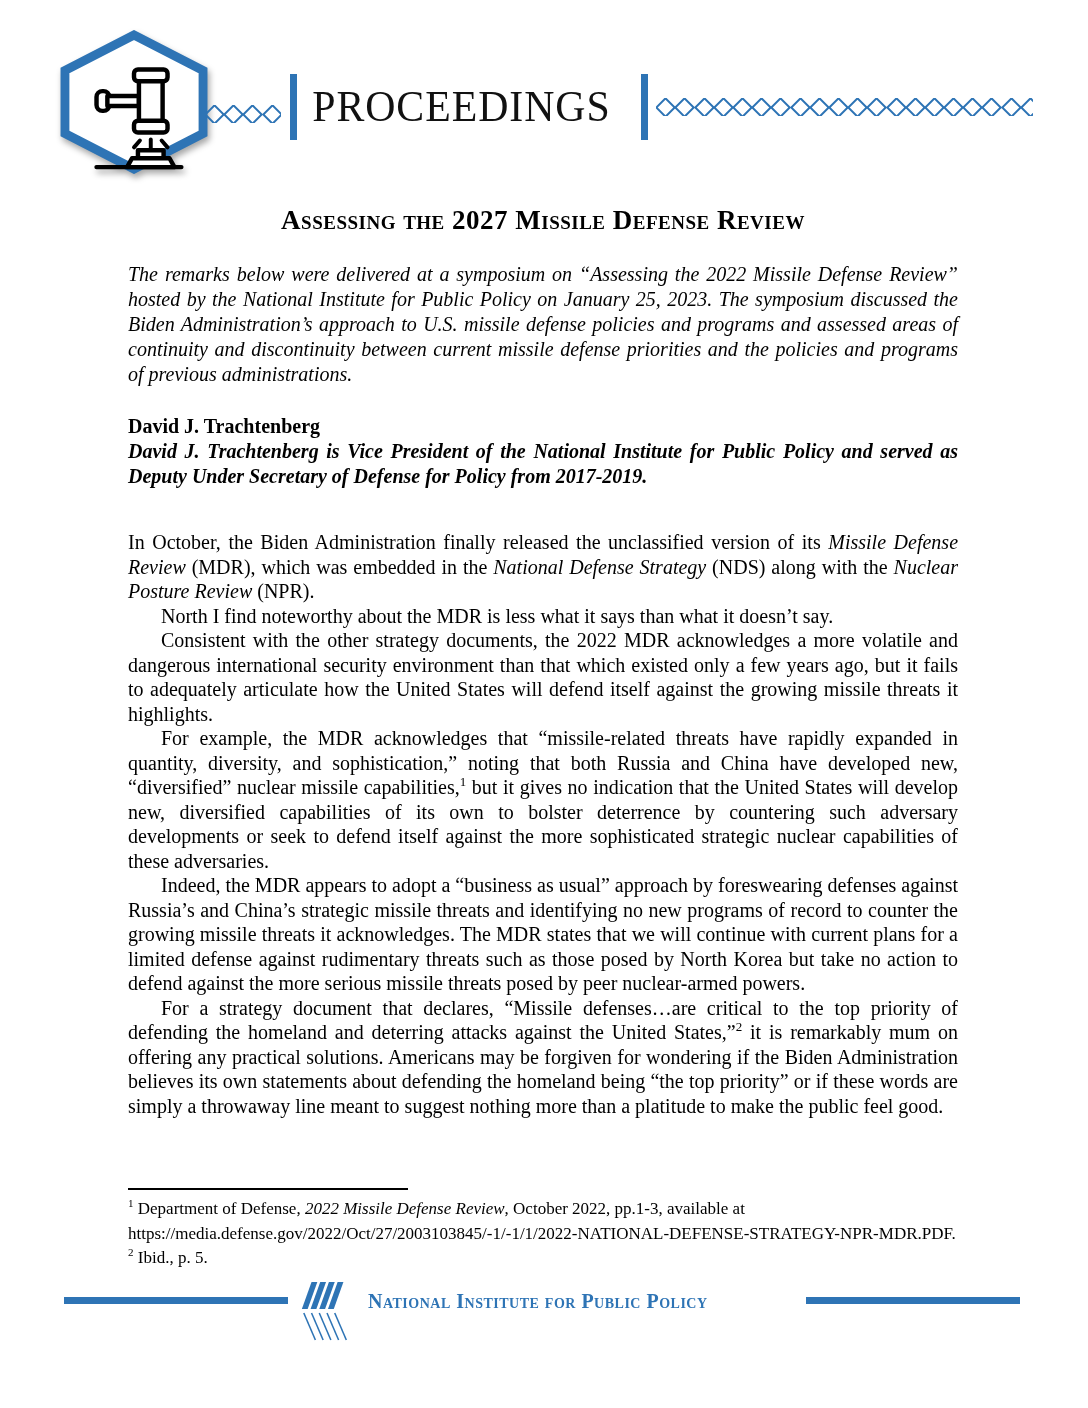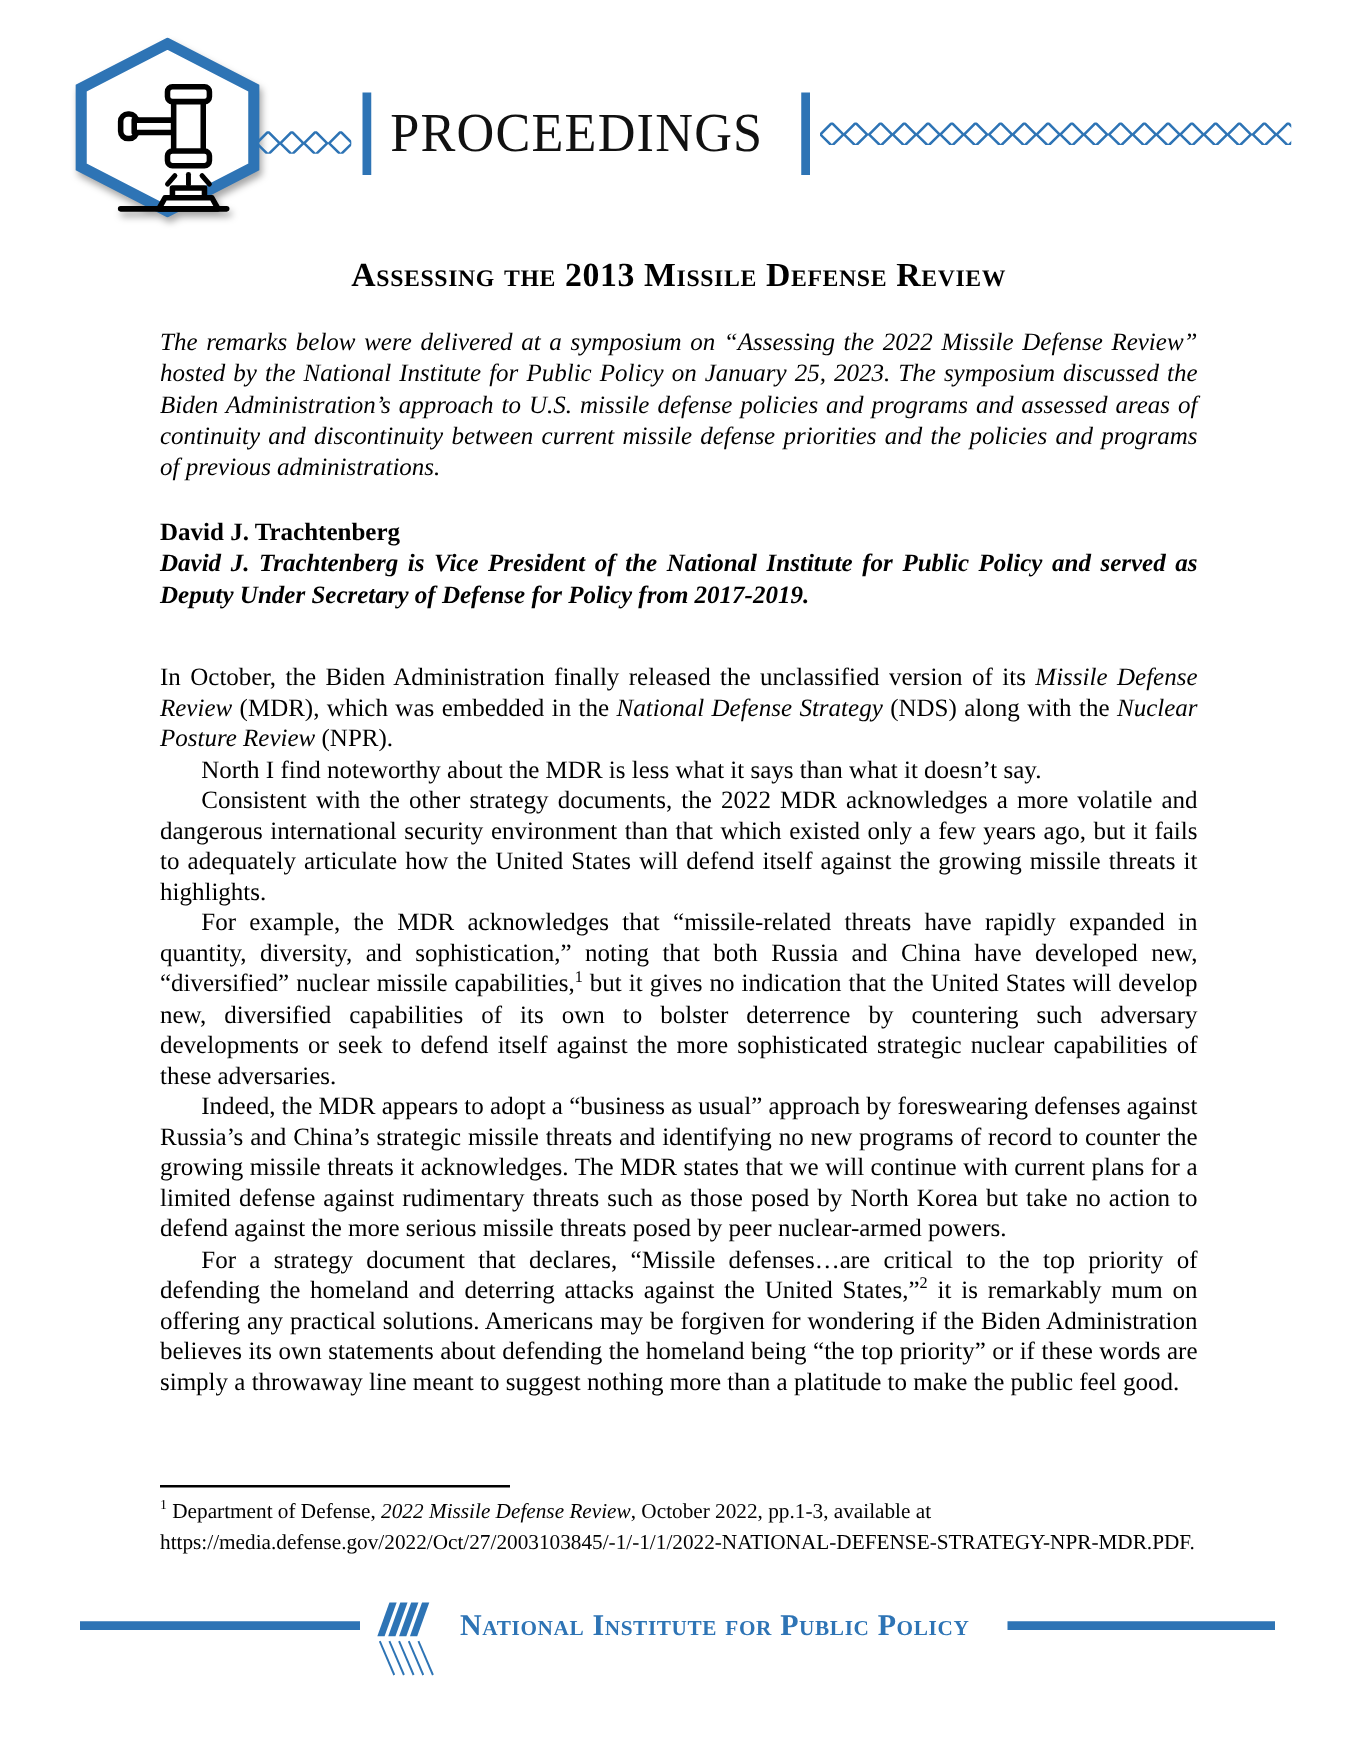--- a/index.html
+++ b/index.html
@@ -67,21 +67,21 @@
   
   .footer-rule{position:absolute;height:7px;background:var(--blue);top:1297px;}
   .footer-rule.left{left:64px;width:224px;}
   .footer-rule.right{left:806px;width:214px;}
   .footer-logo{position:absolute;left:298px;top:1280px;width:58px;height:62px;}
   .footer-institute{
     position:absolute;left:368px;top:1286px;width:430px;
     color:var(--blue);
     font-weight:bold;
     font-variant:small-caps;
-    font-size:24px;line-height:30px;
+    font-size:20px;line-height:30px;
     letter-spacing:.5px;
     white-space:nowrap;
   }
   .copyright{
     position:absolute;left:0;top:1326px;width:100%;
     text-align:center;font-weight:bold;font-size:17px;
   }
 </style>
 </head>
 <body>
@@ -148,40 +148,41 @@
           <div class="diamond"></div>
           <div class="diamond"></div>
           <div class="diamond"></div>
           <div class="diamond"></div>
         </div>
     </div>
   </div>
 
   <div class="article">
 
-    <h1 class="doc-title">Assessing the 2013 Missile Defense Review</h1>
+    <h1 class="doc-title">Assessing the 2027 Missile Defense Review</h1>
 
     <div class="intro">The remarks below were delivered at a symposium on “Assessing the 2022 Missile Defense Review” hosted by the National Institute for Public Policy on January 25, 2023. The symposium discussed the Biden Administration’s approach to U.S. missile defense policies and programs and assessed areas of continuity and discontinuity between current missile defense priorities and the policies and programs of previous administrations.</div>
 
     <div class="author-name">David J. Trachtenberg</div>
     <div class="author-bio">David J. Trachtenberg is Vice President of the National Institute for Public Policy and served as Deputy Under Secretary of Defense for Policy from 2017-2019.</div>
 
     <div class="body-text">
         <p><span>In October, the Biden Administration finally released the unclassified version of its </span><span class="it">Missile Defense Review</span><span> (MDR), which was embedded in the </span><span class="it">National Defense Strategy</span><span> (NDS) along with the </span><span class="it">Nuclear Posture Review</span><span> (NPR).</span></p>
         <p class="indent"><span>North I find noteworthy about the MDR is less what it says than what it doesn’t say.</span></p>
         <p class="indent"><span>Consistent with the other strategy documents, the 2022 MDR acknowledges a more volatile and dangerous international security environment than that which existed only a few years ago, but it fails to adequately articulate how the United States will defend itself against the growing missile threats it highlights.</span></p>
         <p class="indent"><span>For example, the MDR acknowledges that “missile-related threats have rapidly expanded in quantity, diversity, and sophistication,” noting that both Russia and China have developed new, “diversified” nuclear missile capabilities,</span><sup>1</sup><span> but it gives no indication that the United States will develop new, diversified capabilities of its own to bolster deterrence by countering such adversary developments or seek to defend itself against the more sophisticated strategic nuclear capabilities of these adversaries.</span></p>
         <p class="indent"><span>Indeed, the MDR appears to adopt a “business as usual” approach by foreswearing defenses against Russia’s and China’s strategic missile threats and identifying no new programs of record to counter the growing missile threats it acknowledges. The MDR states that we will continue with current plans for a limited defense against rudimentary threats such as those posed by North Korea but take no action to defend against the more serious missile threats posed by peer nuclear-armed powers.</span></p>
         <p class="indent"><span>For a strategy document that declares, “Missile defenses…are critical to the top priority of defending the homeland and deterring attacks against the United States,”</span><sup>2</sup><span> it is remarkably mum on offering any practical solutions. Americans may be forgiven for wondering if the Biden Administration believes its own statements about defending the homeland being “the top priority” or if these words are simply a throwaway line meant to suggest nothing more than a platitude to make the public feel good.</span></p>
       </div>
   </div>
 
   <div class="fn-sep"></div>
   <div class="footnotes">
       <div class="fn"><sup>1</sup><span> Department of Defense, </span><span class="it">2022 Missile Defense Review</span><span>, October 2022, pp.1-3, available at https://media.defense.gov/2022/Oct/27/2003103845/-1/-1/1/2022-NATIONAL-DEFENSE-STRATEGY-NPR-MDR.PDF.</span></div>
+      <div class="fn"><sup>2</sup><span> Ibid., p. 5.</span></div>
     </div>
 
   <div class="footer-rule left"></div>
 
   <svg class="footer-logo" viewBox="0 0 60 64" xmlns="http://www.w3.org/2000/svg">
     <g fill="#2E74B5">
       <path d="M14,2 h6 L10,30 H4 Z"></path>
       <path d="M23,2 h6 L19,30 h-6 Z"></path>
       <path d="M32,2 h6 L28,30 h-6 Z"></path>
       <path d="M41,2 h6 L37,30 h-6 Z"></path>

